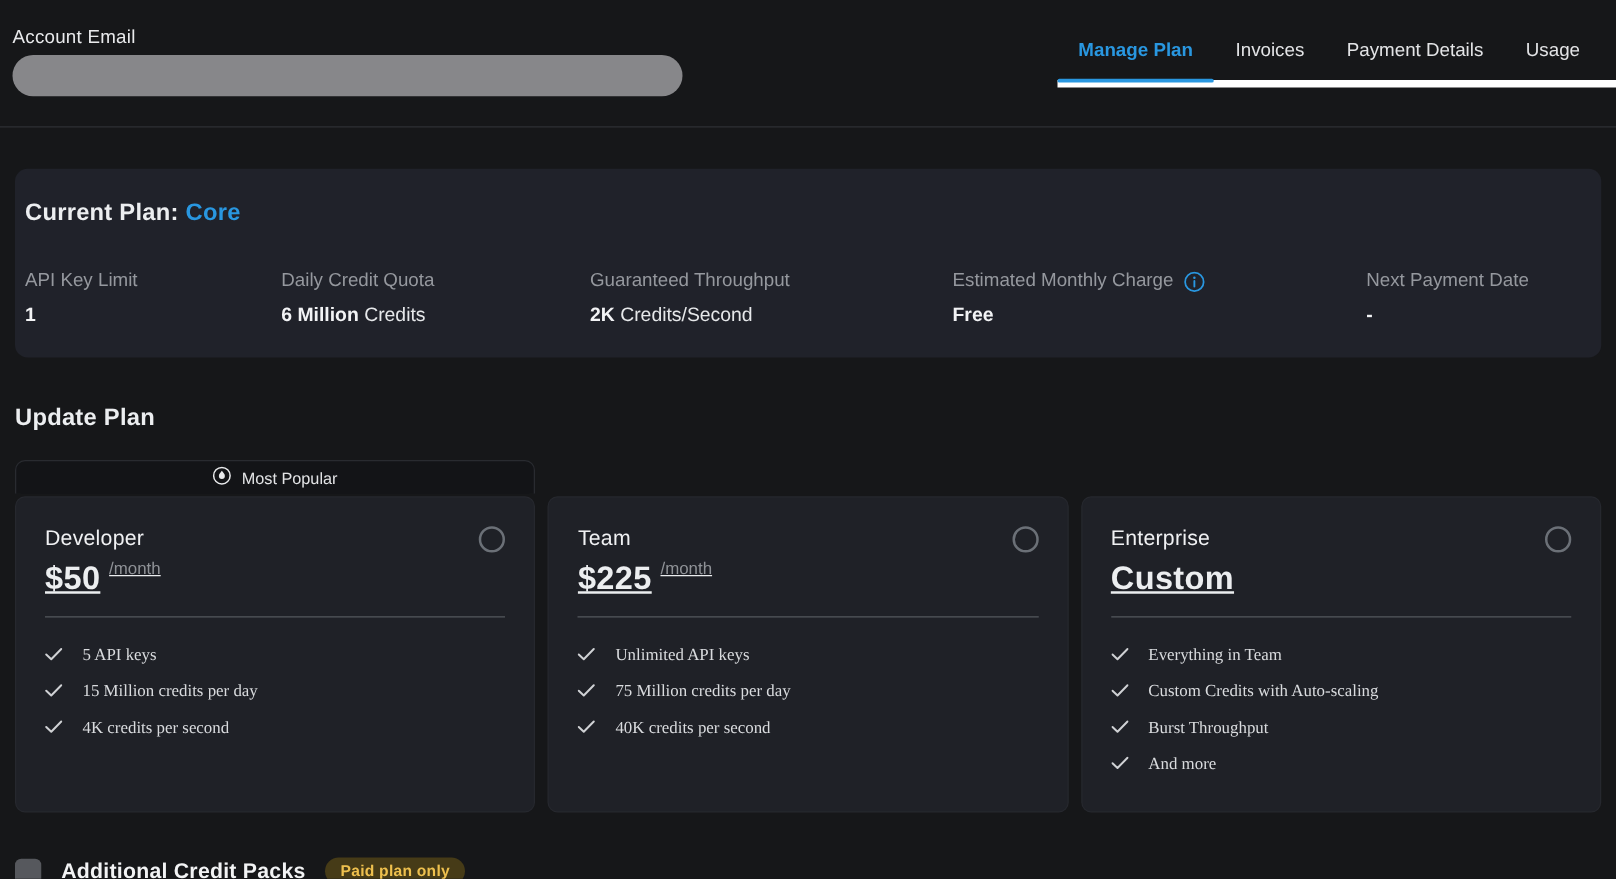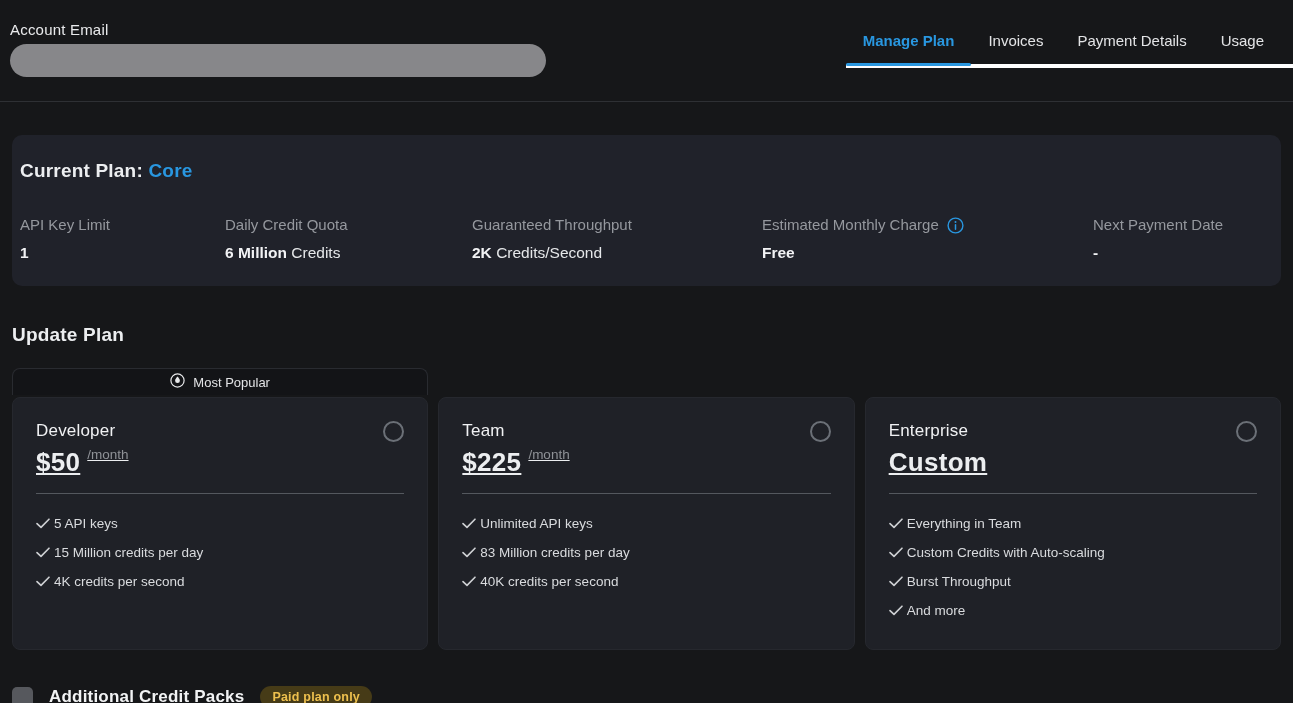--- a/index.html
+++ b/index.html
@@ -23,21 +23,21 @@
     font-size:15px;
   }
   
   .top{display:flex;justify-content:space-between;align-items:flex-start;padding:21px 0 0 10px;}
   .account-label{font-size:15px;line-height:18px;color:#e9eaec;letter-spacing:.2px;}
   .account-input{
     display:block;margin-top:5px;width:536px;height:33px;
     background:#87878a;border:none;border-radius:17px;outline:none;
     color:#1a1a1a;padding:0 14px;font-family:inherit;
   }
-  .tabs{display:flex;margin-top:10px;border-bottom:4px solid #ffffff;padding-right:12px;}
+  .tabs{display:flex;margin-top:10px;border-bottom:6px solid #ffffff;padding-right:12px;}
   .tab{position:relative;padding:0 17px 13px;font-size:15px;line-height:20px;color:#e3e4e6;cursor:pointer;white-space:nowrap;}
   .tab.active{color:var(--accent);font-weight:bold;}
   .tab.active::after{content:"";position:absolute;left:0;right:0;bottom:-2px;height:3px;border-radius:2px;background:var(--accent);}
   .page-divider{height:1px;background:var(--divider);margin-top:24px;}
   
   .current-card{margin:33px 12px 0;padding:24px 8px 23px;border-radius:10px;background:var(--card-bg);}
   .current-title{font-size:19px;line-height:24px;font-weight:bold;letter-spacing:.2px;margin-bottom:32px;}
   .current-title .plan-name-accent{color:var(--accent);}
   .stats{display:grid;grid-template-columns:205px 247px 290px 331px 1fr;}
   .stat-label{font-size:15px;line-height:19px;color:var(--label-gray);display:flex;align-items:flex-end;gap:8px;}
@@ -61,21 +61,21 @@
   }
   .plan-col.no-band .plan-card{margin-top:0;}
   .plan-head{display:flex;justify-content:space-between;align-items:flex-start;}
   .plan-name{font-size:17px;line-height:22px;color:#f0f1f3;letter-spacing:.2px;}
   .radio{width:21px;height:21px;border:2px solid #6b7077;border-radius:50%;margin-top:1px;flex:none;cursor:pointer;}
   .price-row{display:flex;align-items:flex-start;gap:7px;margin-top:5px;text-decoration:underline;}
   .price{font-size:26px;line-height:30px;font-weight:bold;letter-spacing:.3px;}
   .period{font-size:13.5px;color:#8f9297;}
   .card-divider{border:none;border-top:1px solid #54585e;margin:16px 0 0;}
   .features{list-style:none;margin-top:15px;}
-  .feature{display:flex;align-items:center;gap:4px;padding:5.5px 0;font-size:13.5px;line-height:18px;color:#d9dbde;}
+  .feature{display:flex;align-items:center;gap:16px;padding:5.5px 0;font-size:13.5px;line-height:18px;color:#d9dbde;font-family:Liberation Serif, serif;}
   .feature svg{flex:none;}
   
   .packs{display:flex;align-items:center;gap:16px;margin:36px 12px 0;}
   .checkbox{width:21px;height:21px;border-radius:5px;background:#56585d;flex:none;cursor:pointer;}
   .packs-label{font-size:17px;font-weight:bold;letter-spacing:.2px;color:#f2f3f4;}
   .badge{
     font-size:12.5px;font-weight:bold;color:var(--badge-text);background:var(--badge-bg);
     padding:4px 12px;border-radius:12px;letter-spacing:.2px;
   }
 </style>
@@ -221,21 +221,21 @@
         <li class="feature">
           <svg width="14" height="11" viewBox="0 0 14 11" fill="none">
               <path d="M1 5.6 5 9.4 13 1.2" stroke="#cfd1d4" stroke-width="1.6" stroke-linecap="round" stroke-linejoin="round"></path>
             </svg>
           <span>Unlimited API keys</span>
         </li>
         <li class="feature">
           <svg width="14" height="11" viewBox="0 0 14 11" fill="none">
               <path d="M1 5.6 5 9.4 13 1.2" stroke="#cfd1d4" stroke-width="1.6" stroke-linecap="round" stroke-linejoin="round"></path>
             </svg>
-          <span>83 Million credits per day</span>
+          <span>75 Million credits per day</span>
         </li>
         <li class="feature">
           <svg width="14" height="11" viewBox="0 0 14 11" fill="none">
               <path d="M1 5.6 5 9.4 13 1.2" stroke="#cfd1d4" stroke-width="1.6" stroke-linecap="round" stroke-linejoin="round"></path>
             </svg>
           <span>40K credits per second</span>
         </li>
       </ul>
     </div>
   </div>

